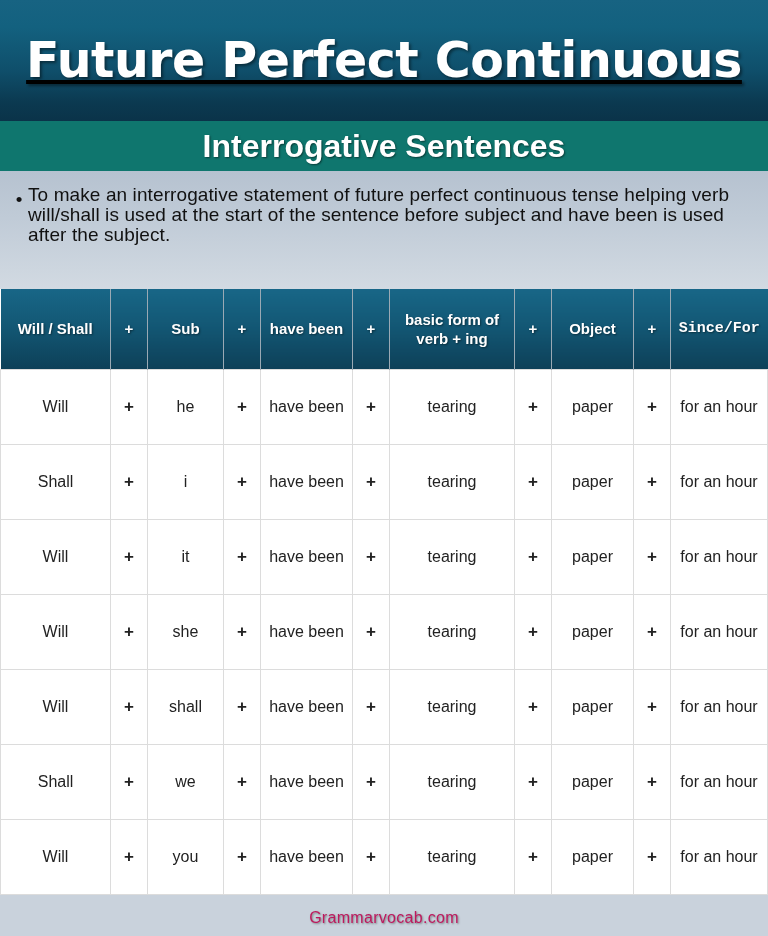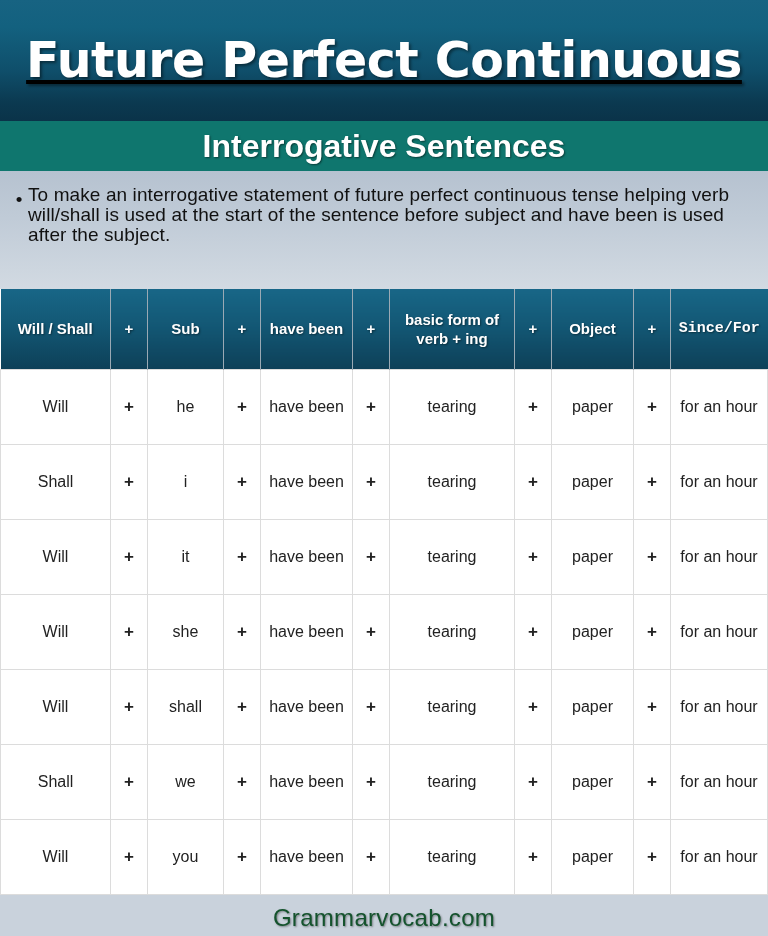--- a/index.html
+++ b/index.html
@@ -111,22 +111,22 @@
   .c-since { width:auto; }
 
   
   .footer-bar {
     height:46px;
     flex:0 0 auto;
     background:linear-gradient(180deg,#156away 0%, #0f5a79 0%, #0c4865 50%, #0a3549 100%);
     display:flex; align-items:center; justify-content:center;
   }
   .footer-text {
-    color:#14532d;
-    font-size:24px;
+    color:#be185d;
+    font-size:16px;
     letter-spacing:0.3px;
     text-shadow:1px 1px 2px rgba(0,0,0,0.4);
   }
 </style>
 </head>
 <body>
 
 <div class="page">
 
   <div class="title-banner">

